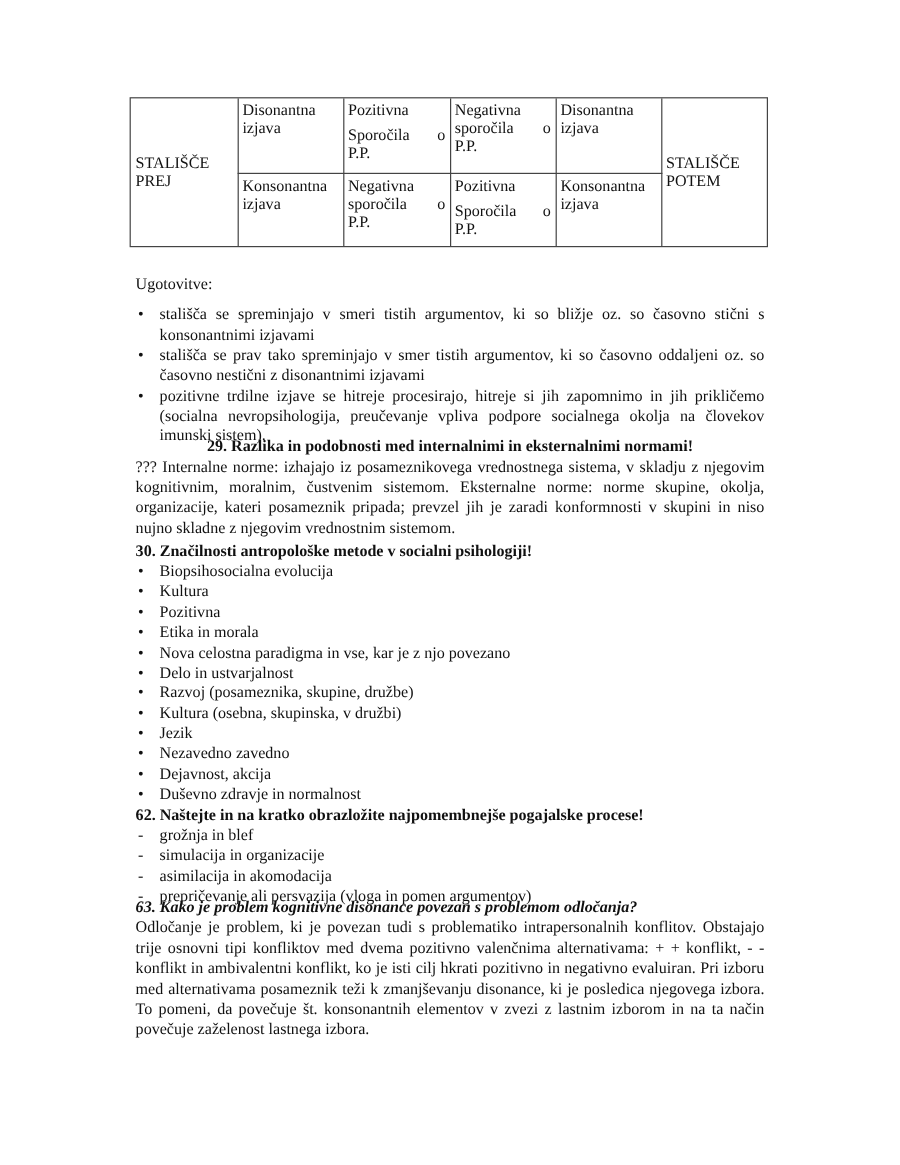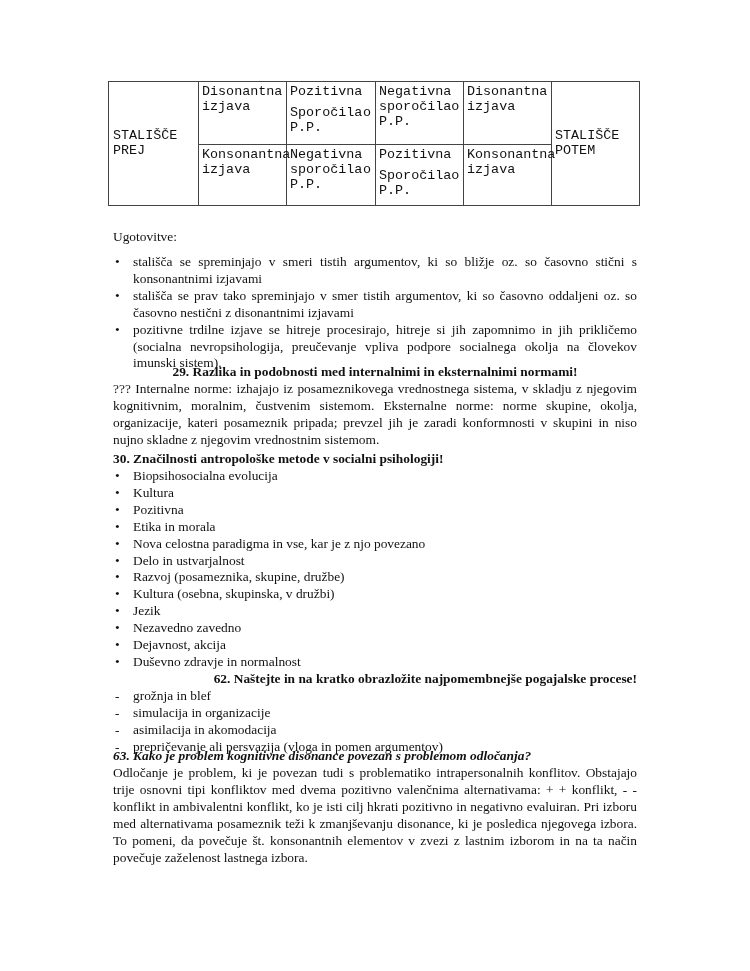--- a/index.html
+++ b/index.html
@@ -10,21 +10,21 @@
   }
   .page { position: absolute; left: 0; top: 0; width: 750px; height: 971px; }
 
   
   .grid {
     position: absolute; left: 108px; top: 81px;
     width: 532px; height: 125px;
     border: 1px solid #444;
     box-sizing: border-box;
   }
-  .cell { position: absolute; box-sizing: border-box; line-height: 15px; padding: 2px 4px; font-family: Liberation Mono, monospace; }
+  .cell { position: absolute; box-sizing: border-box; line-height: 15px; padding: 2px 4px; }
   .vline { position: absolute; top: 0; bottom: 0; width: 1px; background: #444; }
   .hline { position: absolute; height: 1px; background: #444; }
   .jl { display: flex; justify-content: space-between; }
   .gap { margin-top: 6px; }
 
   
   .txt { position: absolute; left: 113px; width: 524px; line-height: 16.9px; }
   .just { text-align: justify; }
   .h { font-weight: bold; }
   ul.b { list-style: none; margin: 0; padding: 0; }
@@ -125,21 +125,21 @@
     <li><span class="bul">•</span><span>Nova celostna paradigma in vse, kar je z njo povezano</span></li>
     <li><span class="bul">•</span><span>Delo in ustvarjalnost</span></li>
     <li><span class="bul">•</span><span>Razvoj (posameznika, skupine, družbe)</span></li>
     <li><span class="bul">•</span><span>Kultura (osebna, skupinska, v družbi)</span></li>
     <li><span class="bul">•</span><span>Jezik</span></li>
     <li><span class="bul">•</span><span>Nezavedno zavedno</span></li>
     <li><span class="bul">•</span><span>Dejavnost, akcija</span></li>
     <li><span class="bul">•</span><span>Duševno zdravje in normalnost</span></li>
   </ul>
 
-  <div class="txt h" style="top:671px;text-align:right;">62. Naštejte in na kratko obrazložite najpomembnejše pogajalske procese!</div>
+  <div class="txt h" style="top:671px;">62. Naštejte in na kratko obrazložite najpomembnejše pogajalske procese!</div>
   <ul class="b d txt" style="top:688px;">
     <li><span class="bul">-</span><span>grožnja in blef</span></li>
     <li><span class="bul">-</span><span>simulacija in organizacije</span></li>
     <li><span class="bul">-</span><span>asimilacija in akomodacija</span></li>
     <li><span class="bul">-</span><span>prepričevanje ali persvazija (vloga in pomen argumentov)</span></li>
   </ul>
 
   <div class="txt h" style="top:748px;font-style:italic;">63. Kako je problem kognitivne disonance povezan s problemom odločanja?</div>
   <div class="txt just" style="top:765px;">Odločanje je problem, ki je povezan tudi s problematiko intrapersonalnih konflitov. Obstajajo trije osnovni tipi konfliktov med dvema pozitivno valenčnima alternativama: + + konflikt, - - konflikt in ambivalentni konflikt, ko je isti cilj hkrati pozitivno in negativno evaluiran. Pri izboru med alternativama posameznik teži k zmanjševanju disonance, ki je posledica njegovega izbora. To pomeni, da povečuje št. konsonantnih elementov v zvezi z lastnim izborom in na ta način povečuje zaželenost lastnega izbora.</div>
 

